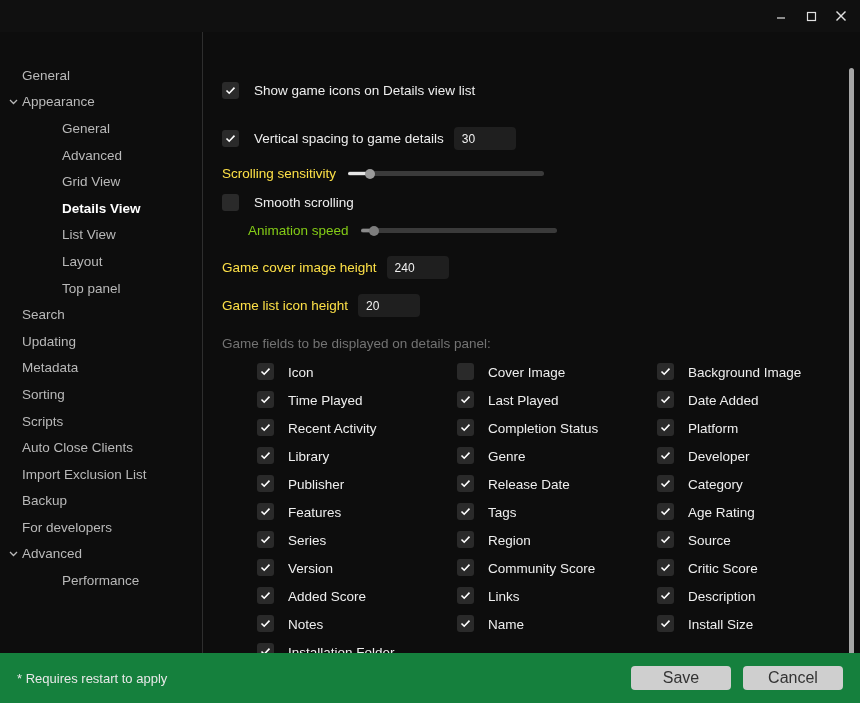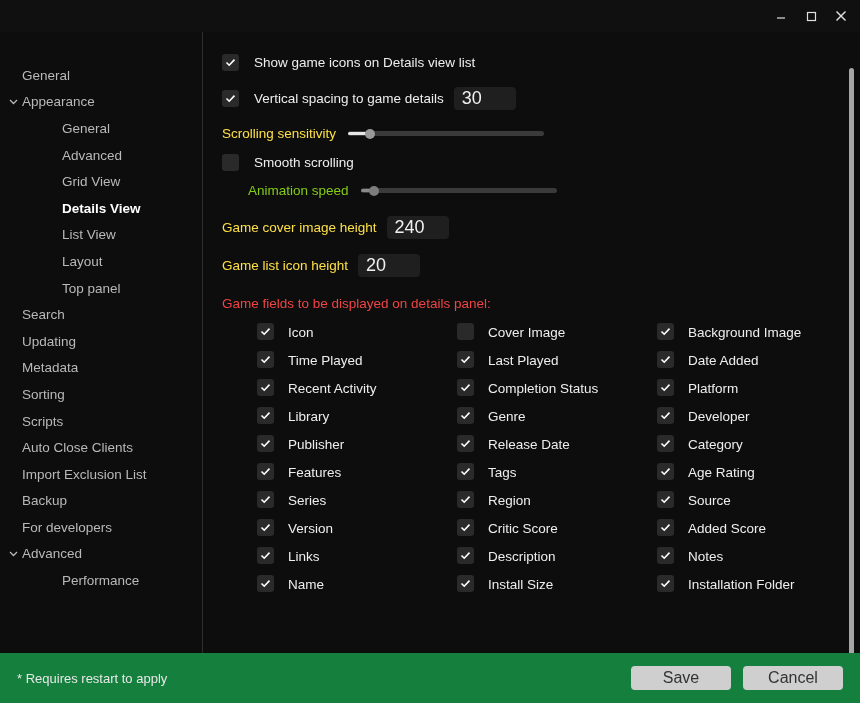--- a/index.html
+++ b/index.html
@@ -105,30 +105,30 @@
   }
   .cb svg { display: block; visibility: hidden; }
   .cb.on svg { visibility: visible; }
 
   .cb-label {
     margin-left: 15px;
     font-size: 13.5px;
     color: #eeeeee;
   }
 
-  .opt-row { margin-bottom: 16px; }
+  .opt-row { margin-bottom: 16px; margin-top: 28px; }
 
   
   .num-input {
     background: #1f1f1f;
     border: none;
     border-radius: 4px;
     color: #f0f0f0;
     font-family: "Liberation Sans", sans-serif;
-    font-size: 18px;
+    font-size: 12px;
     height: 23px;
     width: 62px;
     padding: 0 8px;
     margin-left: 10px;
     outline: none;
   }
 
   
   .slider {
     position: relative;
@@ -160,21 +160,21 @@
     transform: translateX(-50%);
   }
   .slider.disabled .fill { background: #8a8a8a; }
   .slider.disabled .thumb { background: #7d7d7d; }
 
   .plain-label { font-size: 13.5px; color: #fde047; }
   .plain-label.dim { color: #84cc16; }
 
   .section-title {
     font-size: 13.5px;
-    color: #ef4444;
+    color: #737373;
     margin: 4px 0 12px 0;
   }
 
   
   .fields-grid {
     display: grid;
     grid-template-columns: 200px 200px 200px;
     row-gap: 11px;
   }
   .field-cell { display: flex; align-items: flex-end; padding-left: 35px; }
@@ -566,20 +566,28 @@
             </svg>
           </div>
           <span class="cb-label">Version</span>
         </div>
         <div class="field-cell">
           <div class="cb on">
             <svg width="11" height="11" viewBox="0 0 11 11">
               <polyline points="1.5,5.5 4.2,8.2 9.5,2.6" fill="none" stroke="#ffffff" stroke-width="1.6"></polyline>
             </svg>
           </div>
+          <span class="cb-label">Community Score</span>
+        </div>
+        <div class="field-cell">
+          <div class="cb on">
+            <svg width="11" height="11" viewBox="0 0 11 11">
+              <polyline points="1.5,5.5 4.2,8.2 9.5,2.6" fill="none" stroke="#ffffff" stroke-width="1.6"></polyline>
+            </svg>
+          </div>
           <span class="cb-label">Critic Score</span>
         </div>
         <div class="field-cell">
           <div class="cb on">
             <svg width="11" height="11" viewBox="0 0 11 11">
               <polyline points="1.5,5.5 4.2,8.2 9.5,2.6" fill="none" stroke="#ffffff" stroke-width="1.6"></polyline>
             </svg>
           </div>
           <span class="cb-label">Added Score</span>
         </div>

